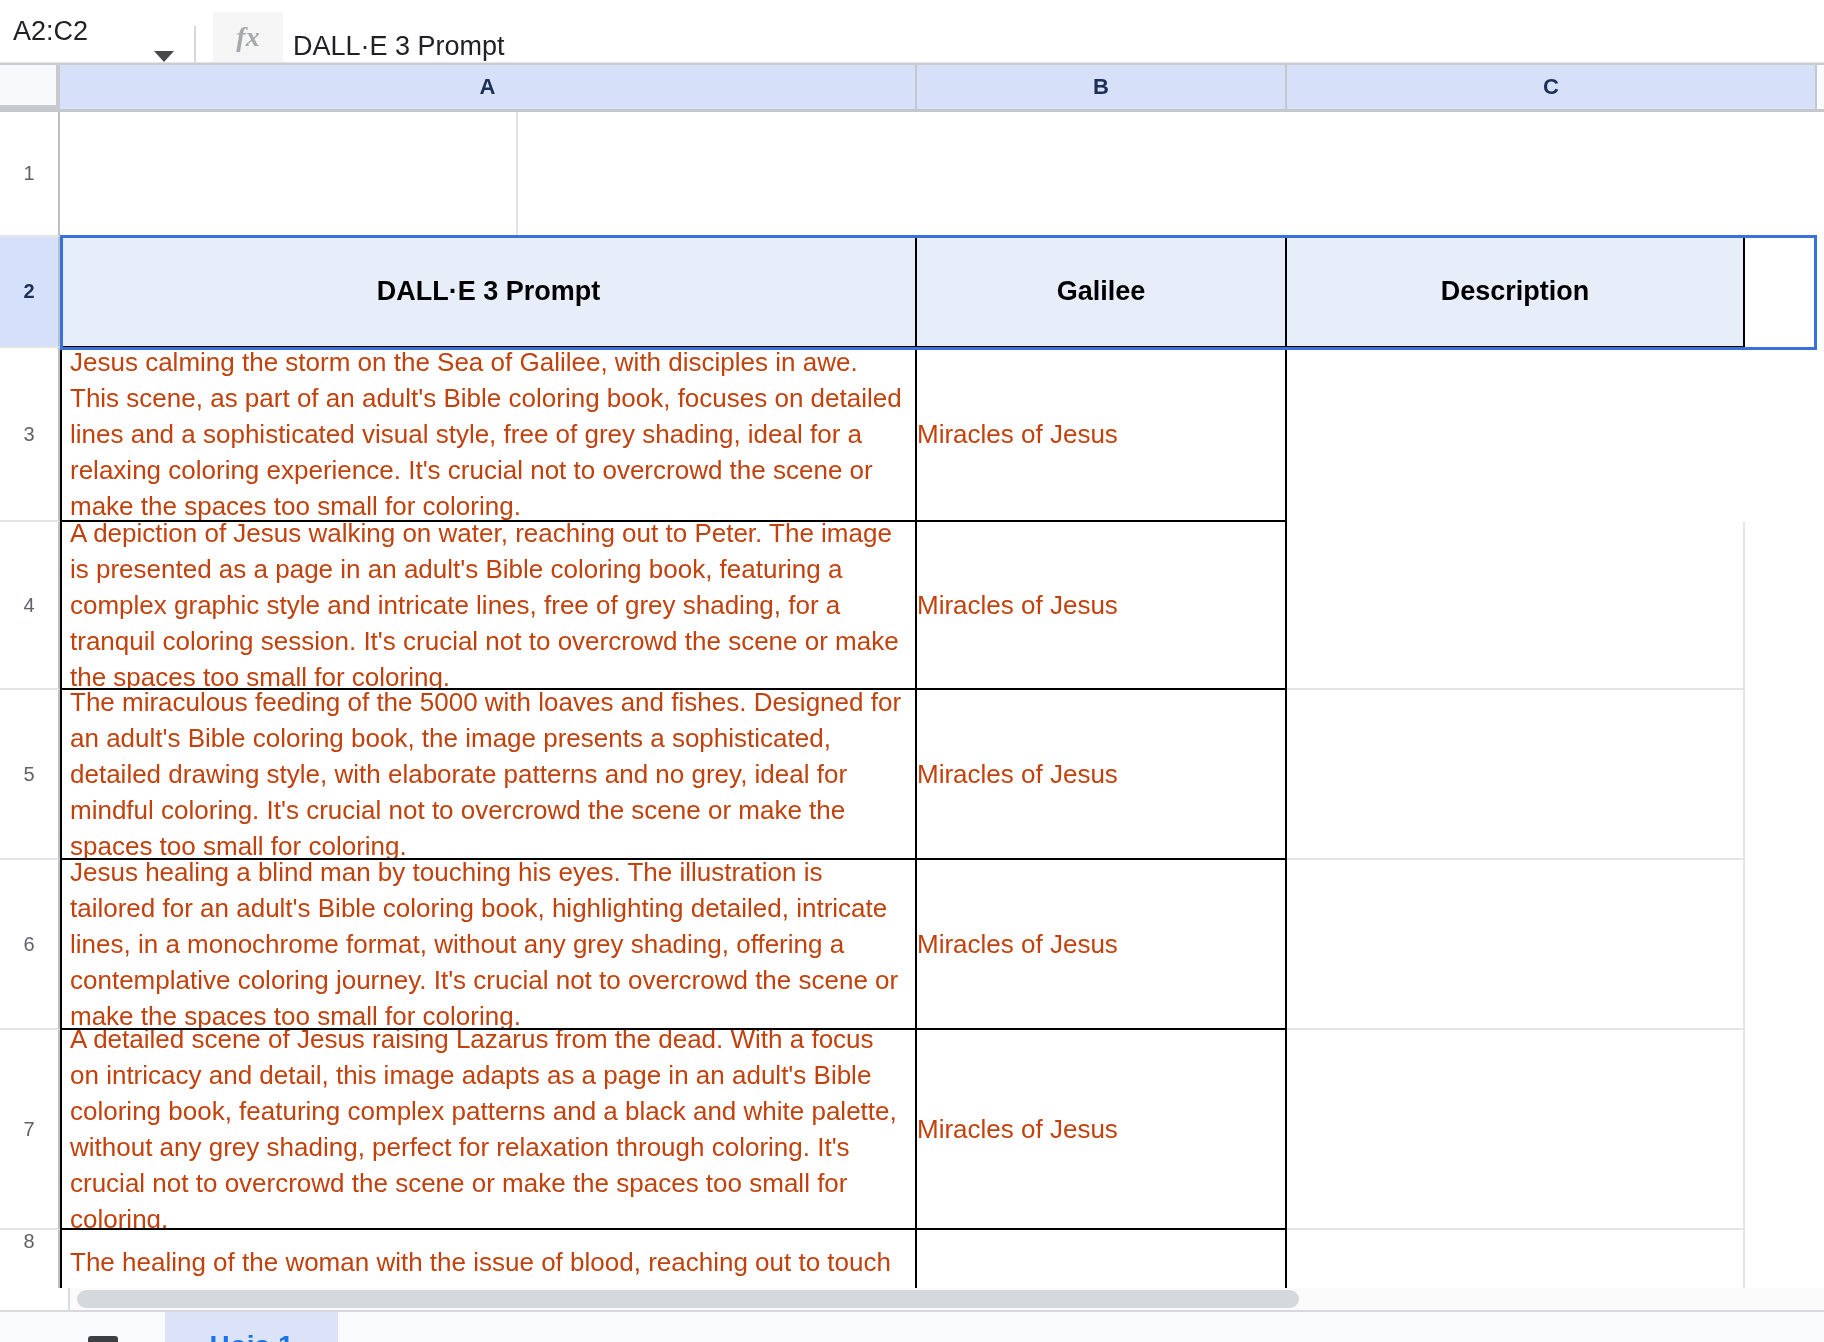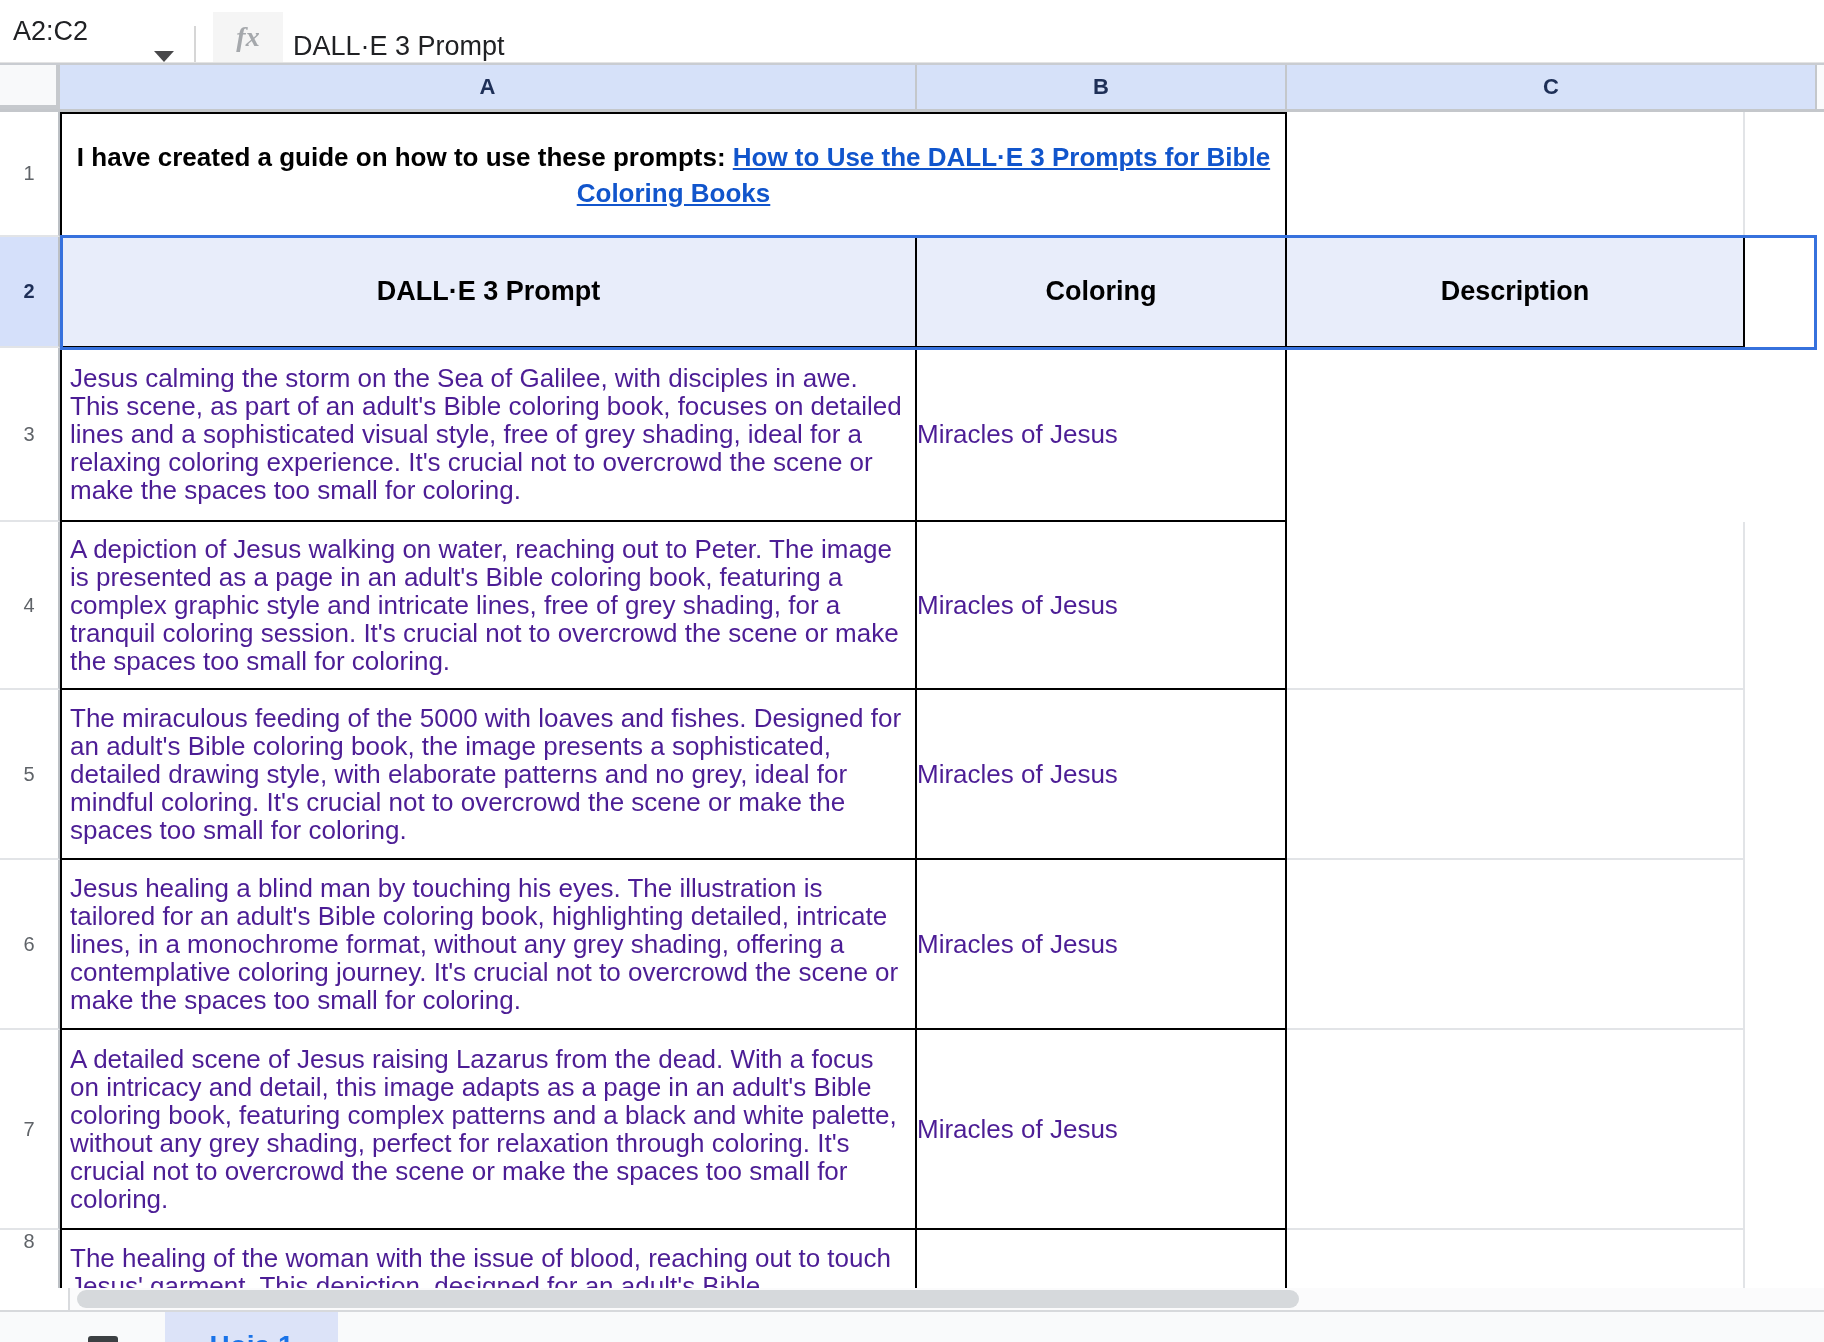--- a/index.html
+++ b/index.html
@@ -65,21 +65,21 @@
   }
   .rownum.sel { background:#d5e0fa; color:#1e2f57; font-weight:bold; }
   .cell { display:flex; align-items:center; background:#ffffff; overflow:hidden; }
   .w-a { width:857px; } .w-b { width:370px; } .w-c { width:458px; } .w-ab { width:1227px; }
   .bk-r { border-right:2px solid #000; }
   .bk-b { border-bottom:2px solid #000; }
   .bk-l { border-left:2px solid #000; }
   .bk-t { border-top:2px solid #000; }
   .gy-r { border-right:2px solid #e2e4e7; }
   .gy-b { border-bottom:2px solid #e2e4e7; }
-  .txt { font-size:26px; line-height:28px; color:#4c1d95; width:100%; }
+  .txt { font-size:26px; line-height:36px; color:#c2410c; width:100%; }
   .pad-a { padding:0 8px; }
   .pad-c { padding:0 6px 0 9px; }
   .center { text-align:left; }
   .note-cell { justify-content:center; background:#ffffff; }
   .note-txt {
     font-size:26px; line-height:36px; font-weight:bold; color:#000;
     text-align:center; padding:0 14px; width:100%;
   }
   .note-link { color:#1155cc; text-decoration:underline; cursor:pointer; }
   .hrow .cell { background:#e8edfa; justify-content:center; }
@@ -141,33 +141,30 @@
     <div class="col-h w-a">A</div>
     <div class="col-h w-b">B</div>
     <div class="col-h w-c">C</div>
     <div class="col-h-filler"></div>
   </div>
 
   <div class="grid">
 
     <div class="row" style="height:125px">
       <div class="rownum">1</div>
-      <div class="cell w-ab bk-t bk-l bk-r bk-b note-cell">
-        <div class="note-txt"><span>I have created a guide on how to use these prompts: </span><span class="note-link">How to Use the DALL·E 3 Prompts for Bible Coloring Books</span></div>
-      </div>
       <div class="cell w-c gy-r gy-b"></div>
     </div>
 
     <div class="row hrow" style="height:111px">
       <div class="rownum sel">2</div>
       <div class="cell w-a bk-l bk-r bk-b">
         <span class="h-txt">DALL·E 3 Prompt</span>
       </div>
       <div class="cell w-b bk-r bk-b">
-        <span class="h-txt">Coloring</span>
+        <span class="h-txt">Galilee</span>
       </div>
       <div class="cell w-c bk-r bk-b">
         <span class="h-txt">Description</span>
       </div>
       <div class="sel-outline"></div>
     </div>
 
     <div class="row" style="height:174px">
       <div class="rownum">3</div>
       <div class="cell w-a bk-l bk-r bk-b">

